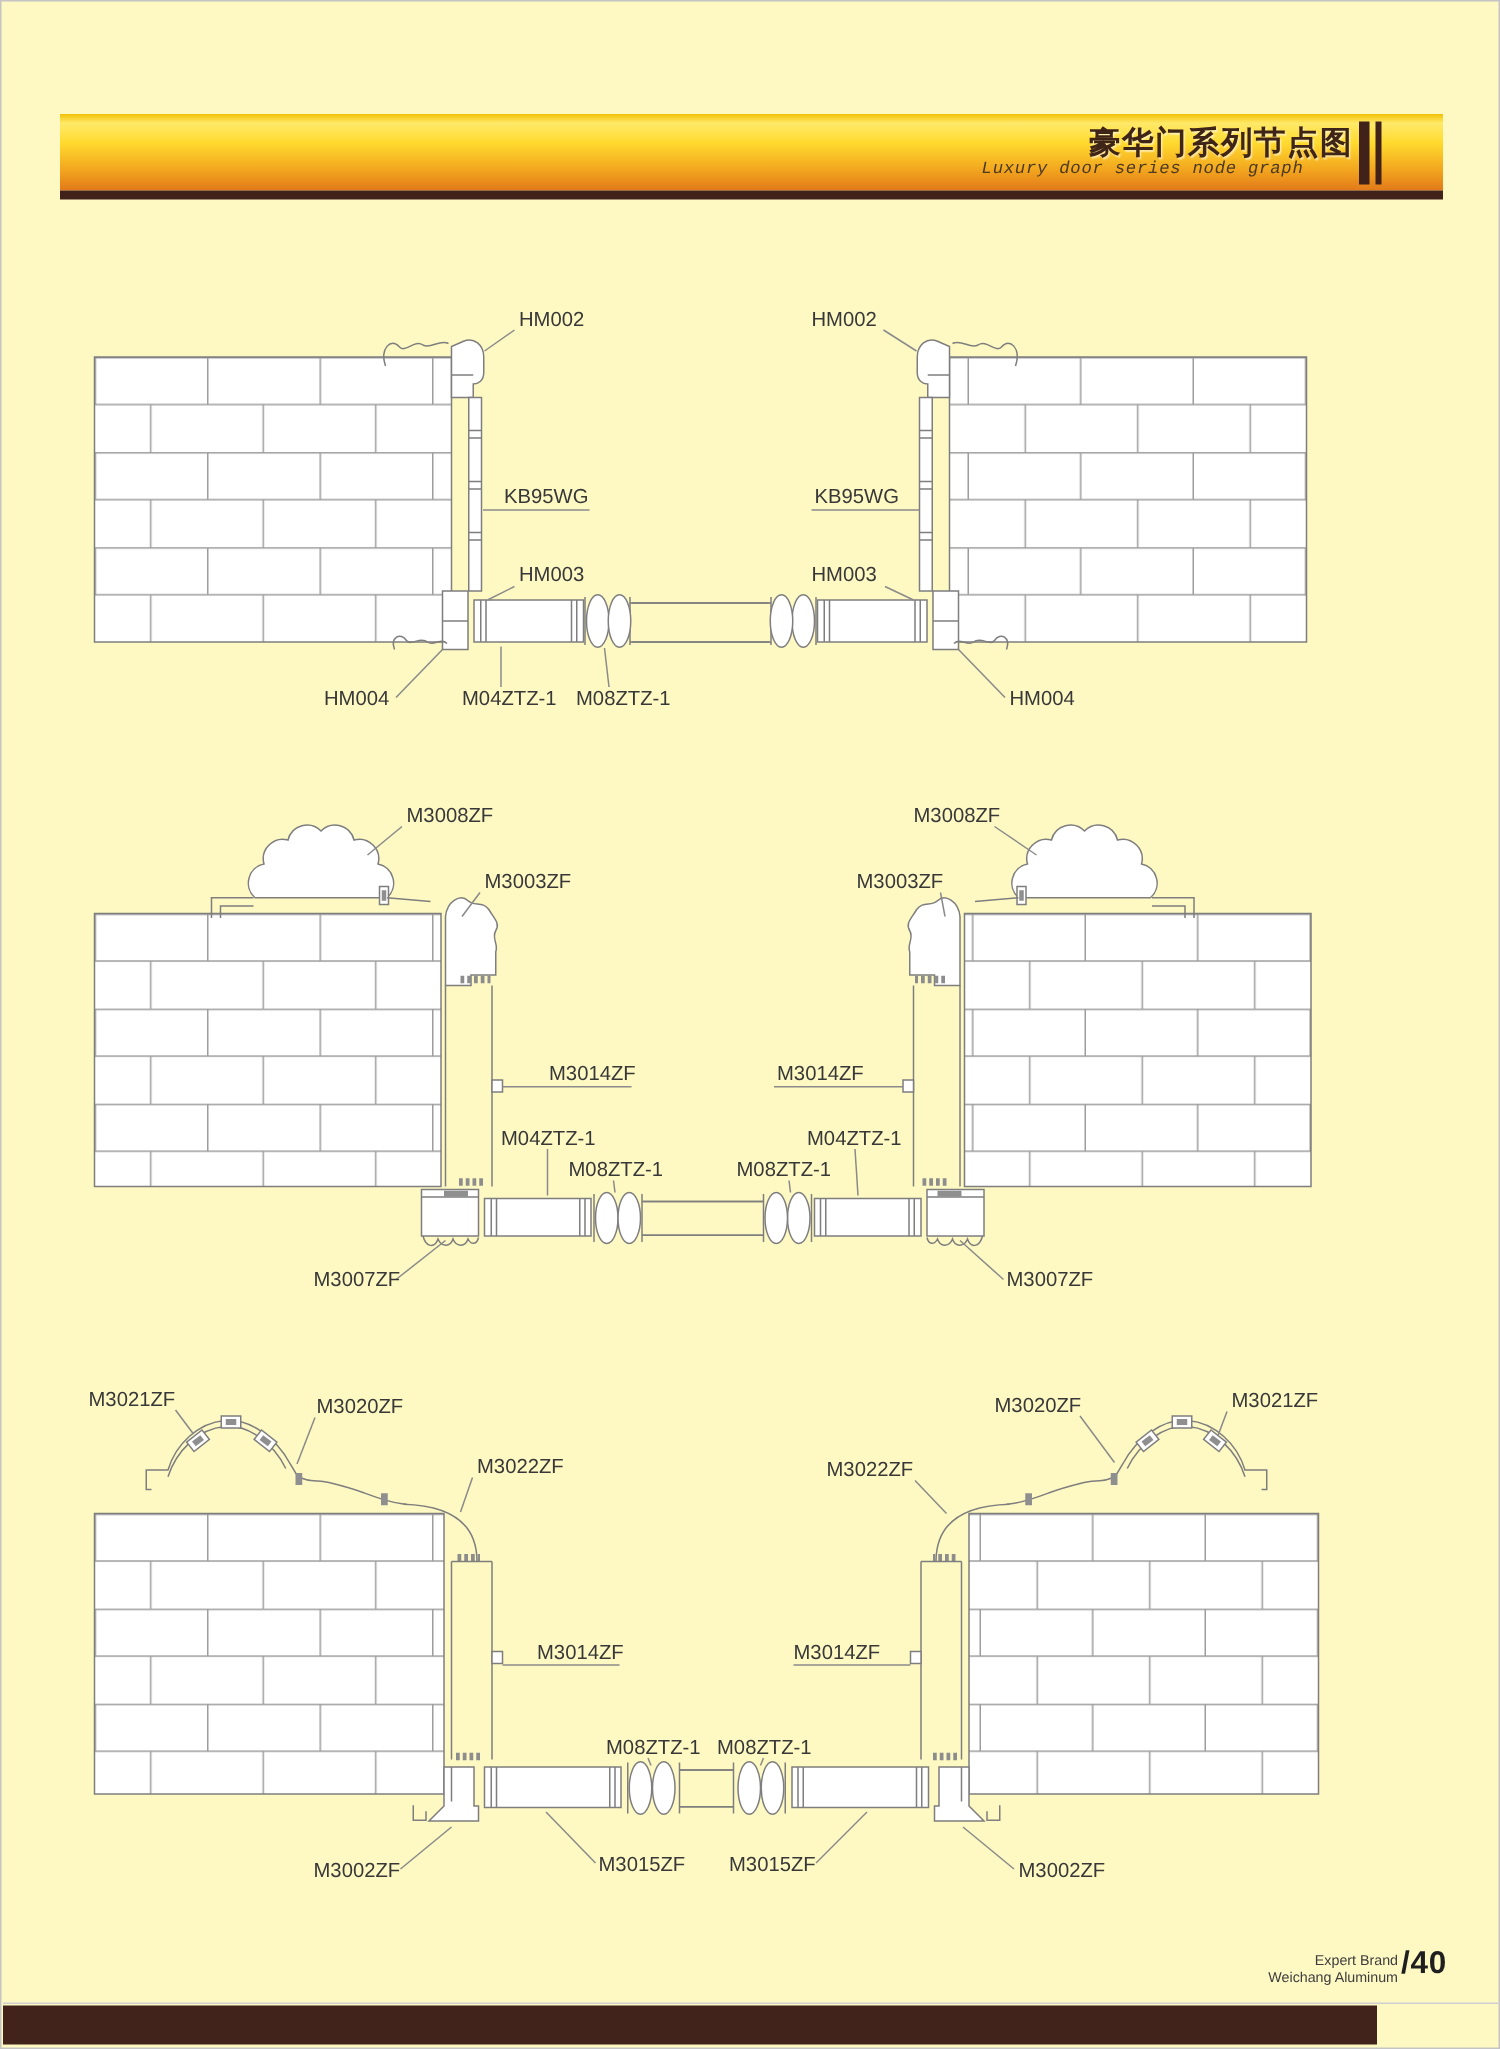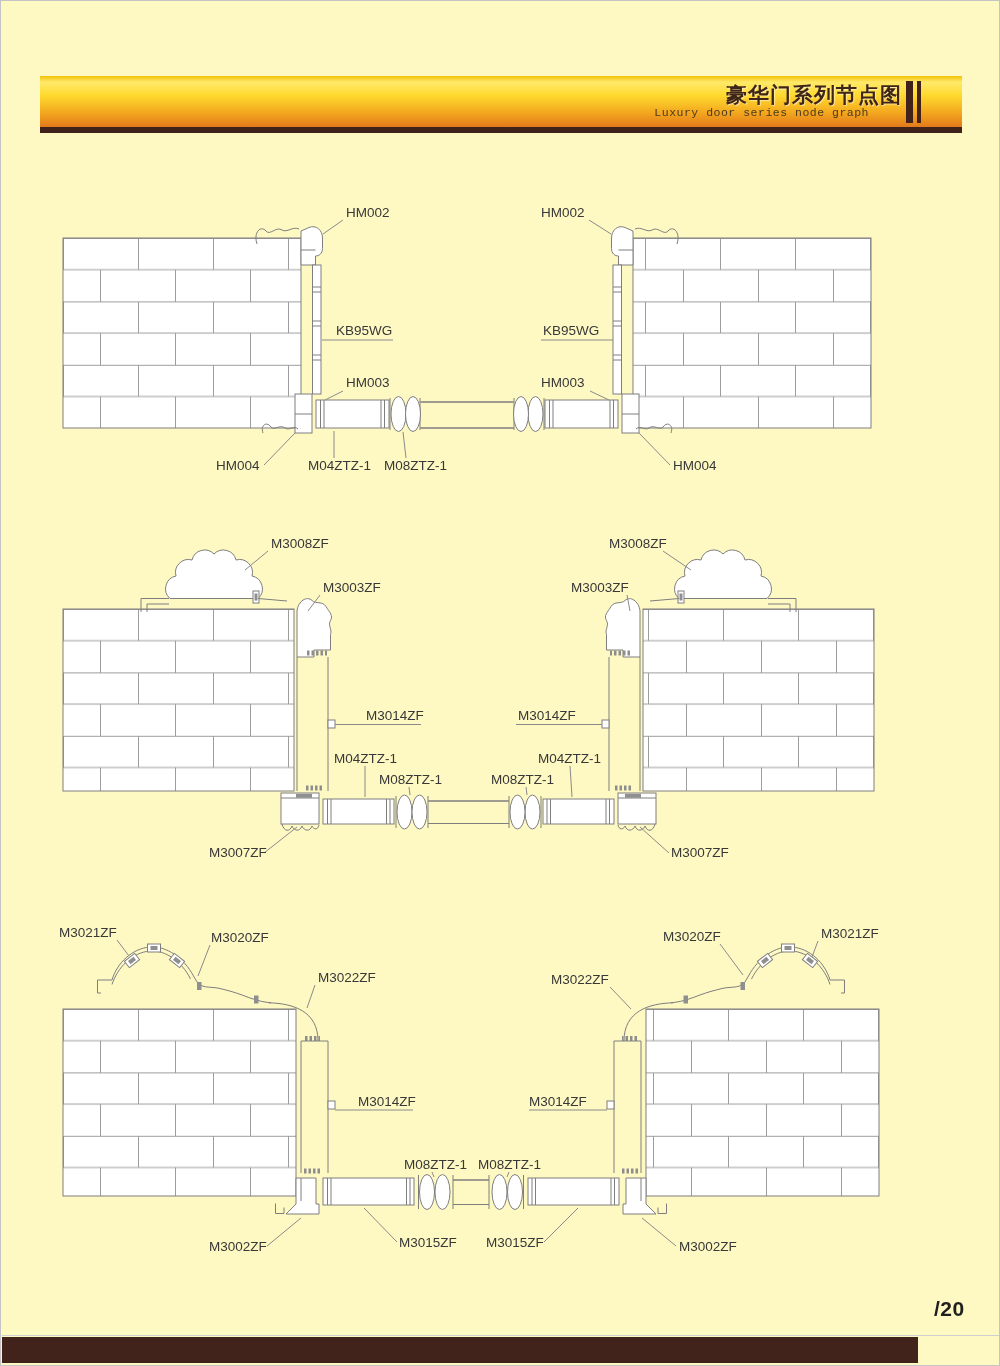--- a/index.html
+++ b/index.html
@@ -19,20 +19,21 @@
   .banner-title{
     position:absolute;top:80px;right:97px;width:500px;text-align:right;
     font-size:21px;font-weight:bold;color:#3f2517;letter-spacing:1px;
     text-shadow:1px 1px 1px rgba(255,255,255,.55);
     font-family:"Liberation Sans",sans-serif;
   }
   .banner-subtitle{
     position:absolute;top:104.5px;right:130px;width:500px;text-align:right;
     font-size:11.5px;color:#4c3a20;letter-spacing:.5px;
     font-family:"Liberation Mono",monospace;
+    font-style:italic;
   }
   .banner-bar-thick{position:absolute;left:905px;top:80px;width:7px;height:42px;background:#40221a;}
   .banner-bar-thin{position:absolute;left:916px;top:80px;width:3.5px;height:42px;background:#40221a;}
   
   .footer-brand{
     position:absolute;top:1301px;right:67px;width:300px;text-align:right;
     font-size:9.5px;line-height:11px;color:#3d3d3d;
   }
   .footer-page{
     position:absolute;left:933px;top:1296px;
@@ -251,17 +252,21 @@
       <text class="lbl" x="528" y="1105">M3014ZF</text>
       <text class="lbl" x="403" y="1168">M08ZTZ-1</text>
       <text class="lbl" x="477" y="1168">M08ZTZ-1</text>
       <text class="lbl" x="398" y="1246">M3015ZF</text>
       <text class="lbl" x="485" y="1246">M3015ZF</text>
       <text class="lbl" x="208" y="1250">M3002ZF</text>
       <text class="lbl" x="678" y="1250">M3002ZF</text>
     </g>
   </svg>
 
-  <div class="footer-page">/20</div>
+  <div class="footer-brand">
+    <div>Expert Brand</div>
+    <div>Weichang Aluminum</div>
+  </div>
+  <div class="footer-page">/40</div>
   <div class="footer-line"></div>
   <div class="footer-bar"></div>
 
 </div>
 
 </body></html>

